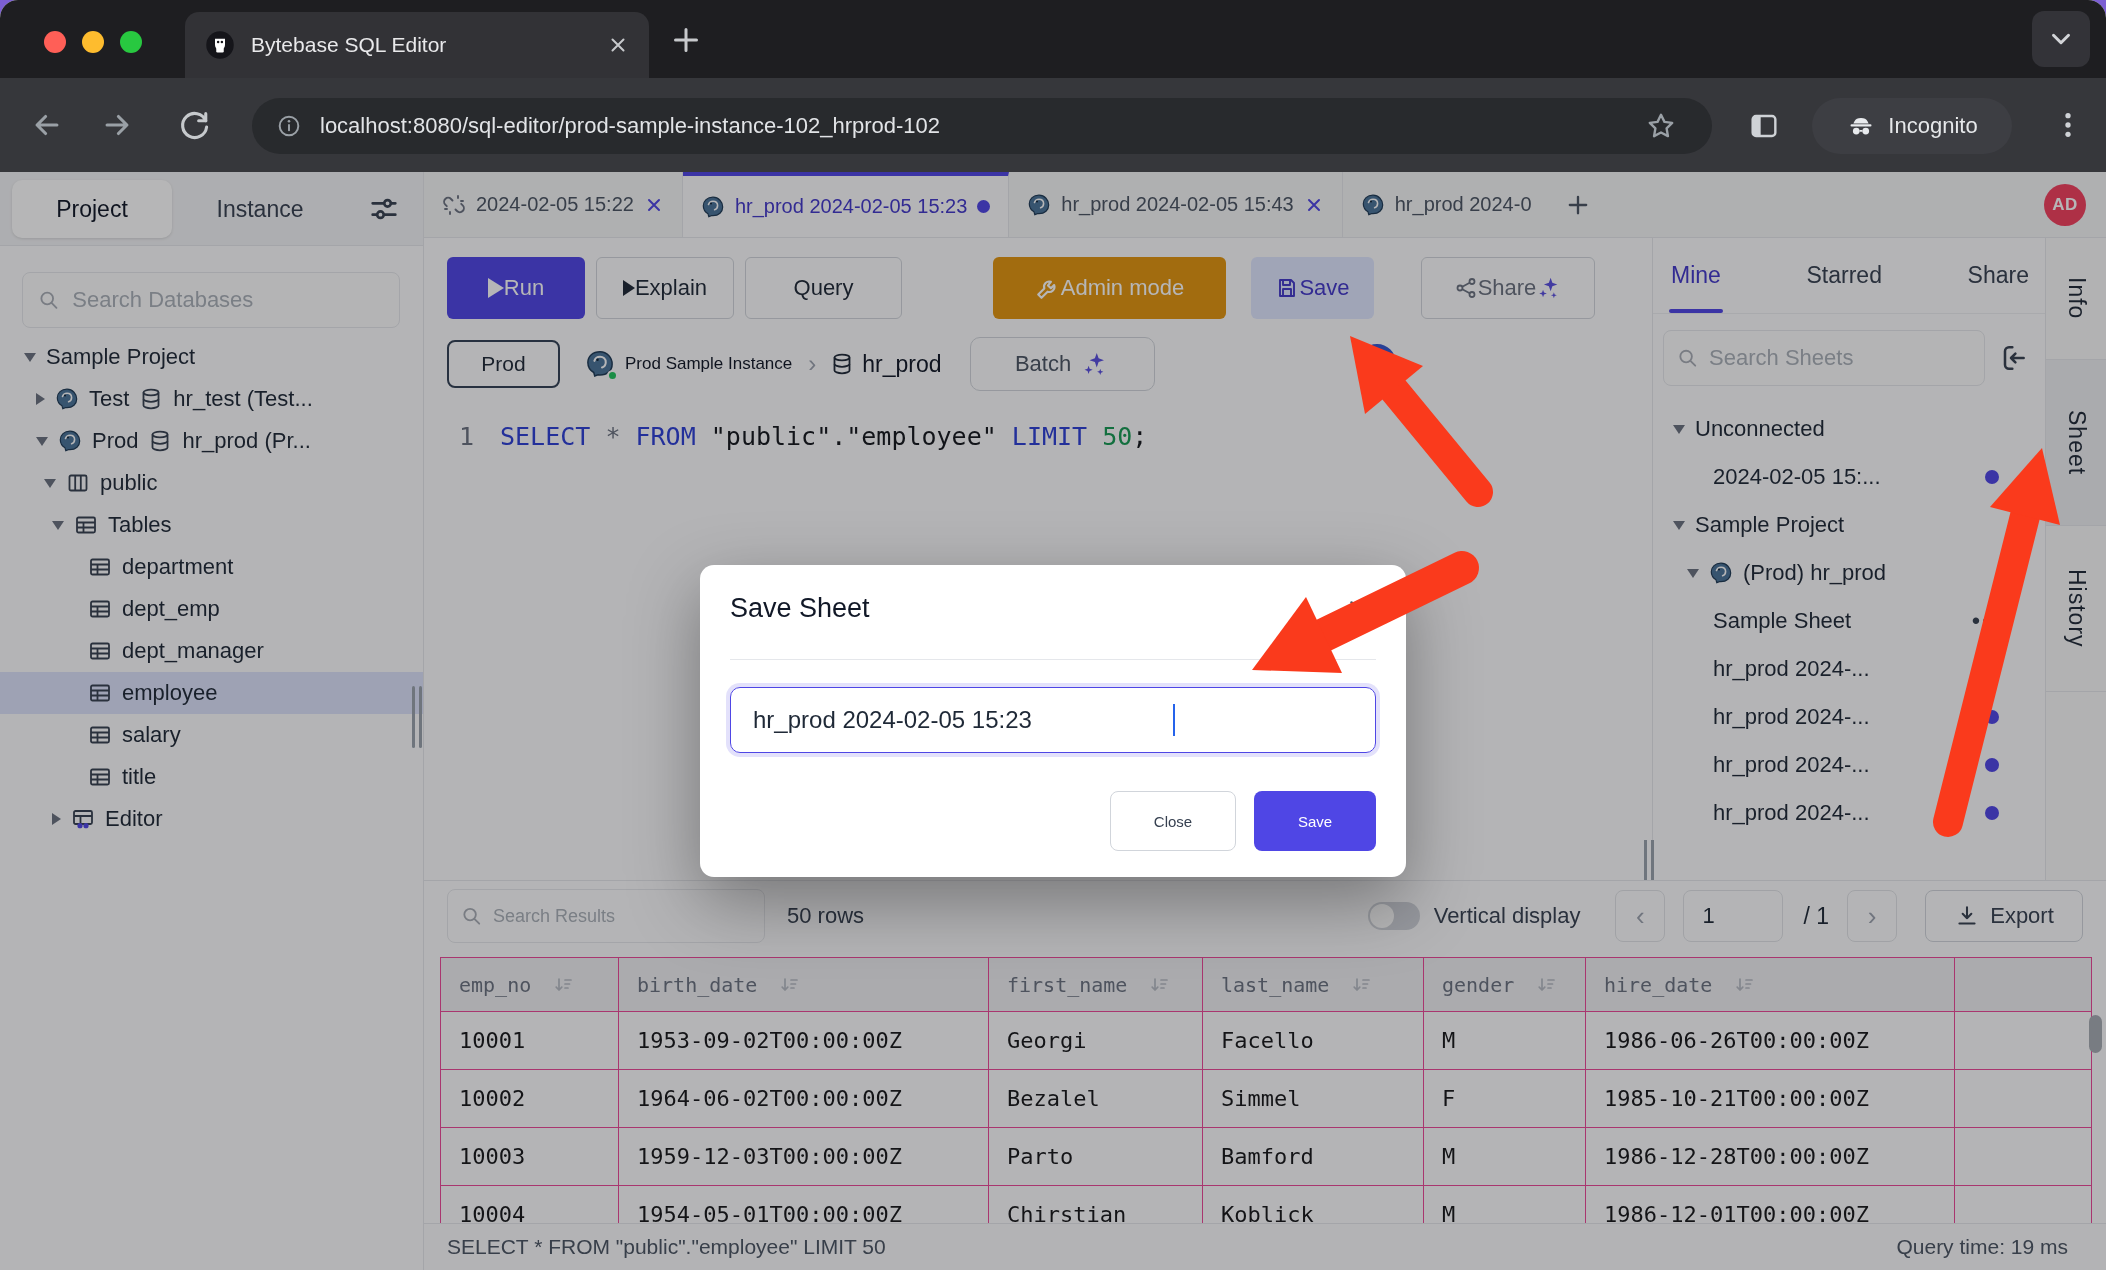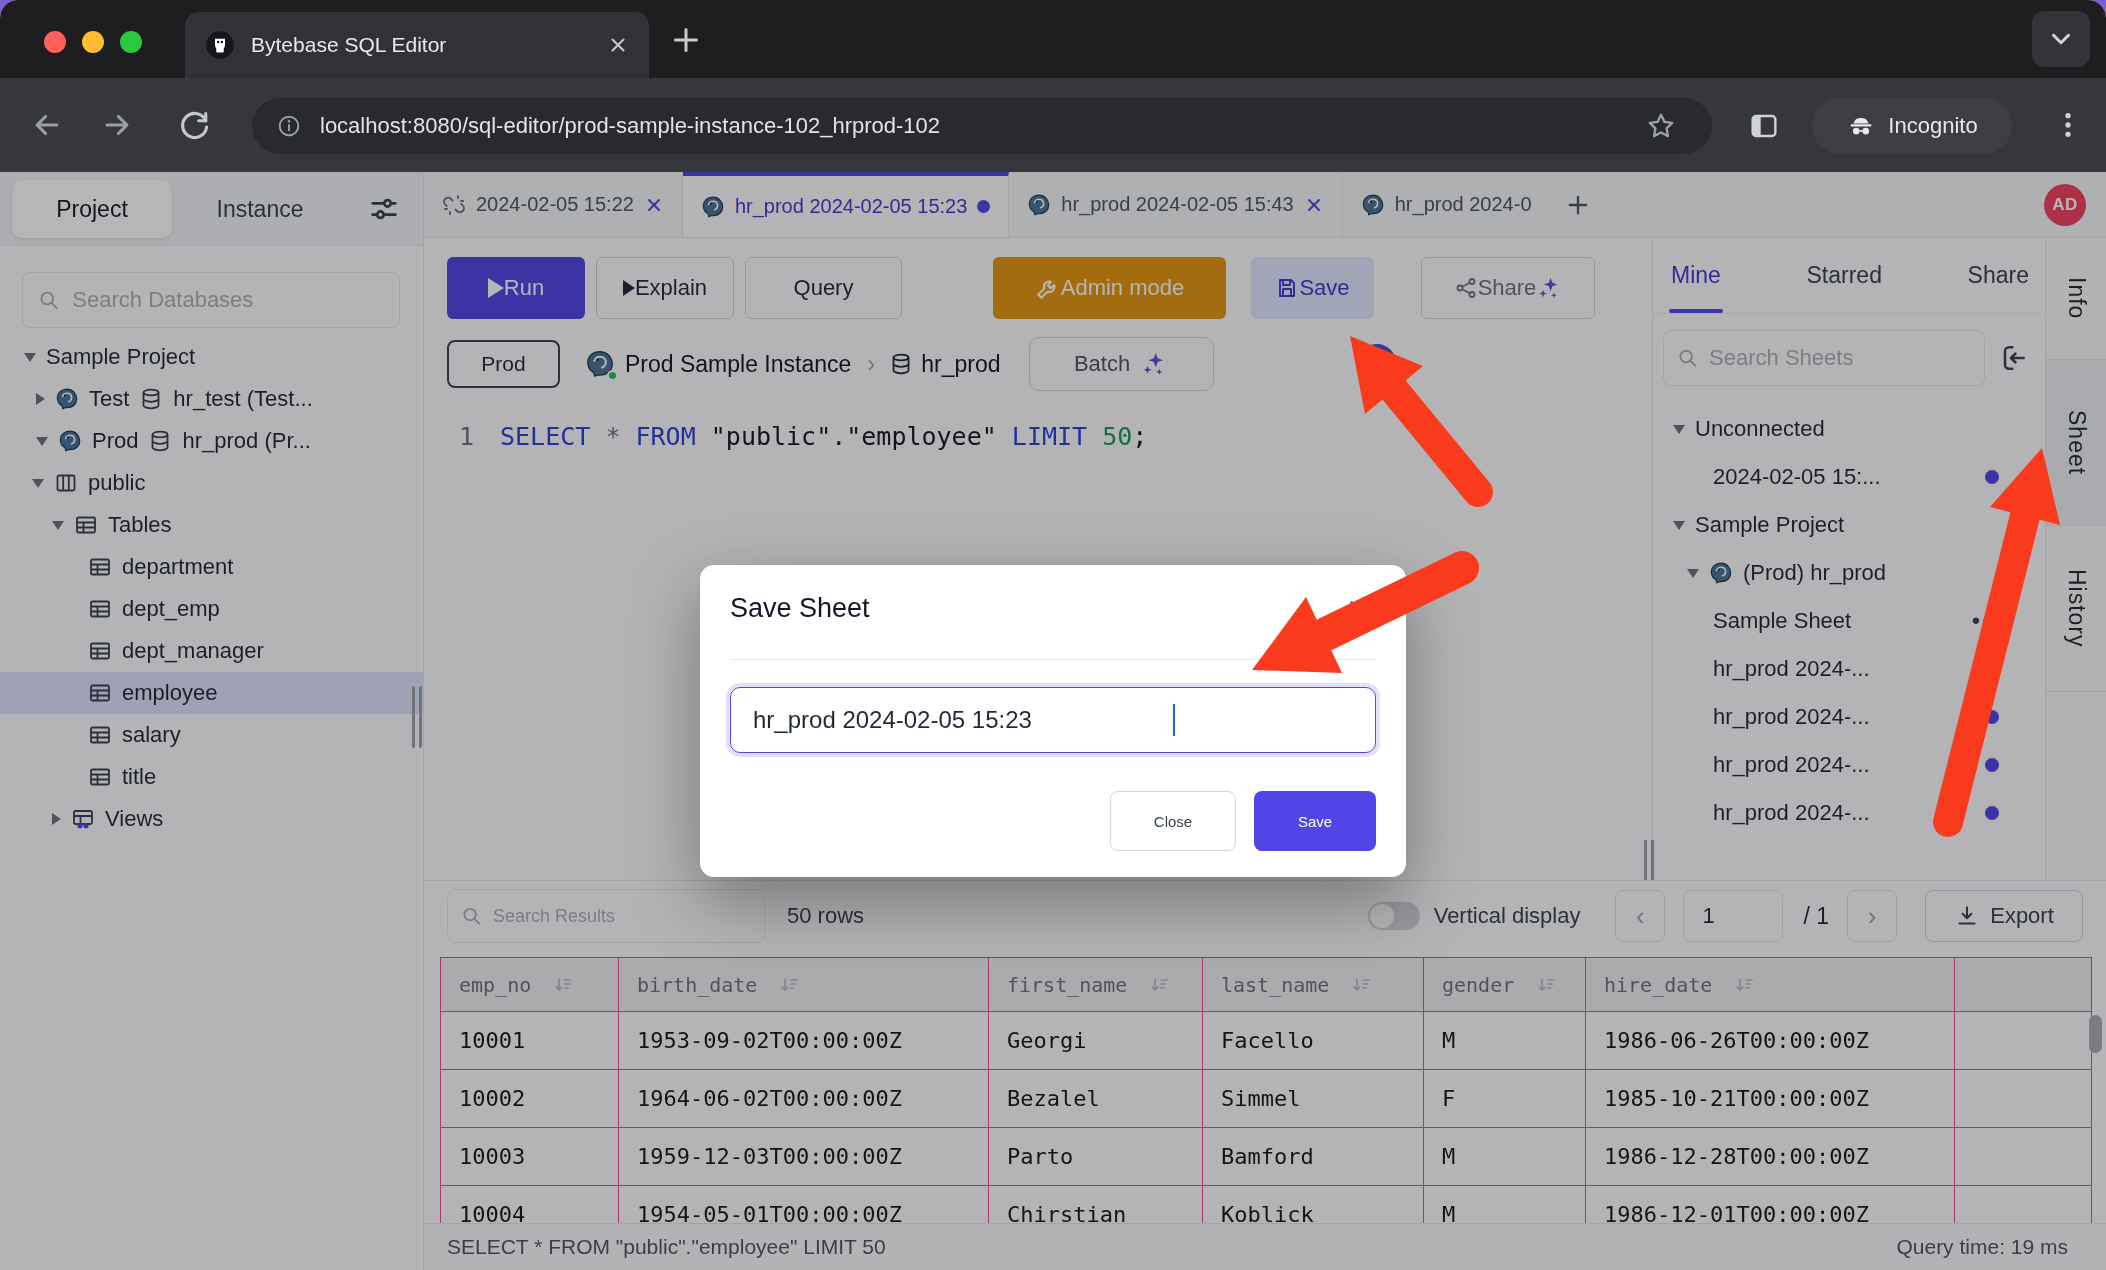--- a/index.html
+++ b/index.html
@@ -79,21 +79,21 @@
   .btn-format { margin-left:11px; width:157px; }
   .btn-plain { background:#fdfdfe; border-color:#d1d5db; color:#1f2937; }
   .btn-admin { margin-left:91px; width:233px; background:#e2950f; color:#fff; }
   .btn-save { margin-left:25px; width:123px; background:#e0e7ff; color:#4338ca; }
   .btn-share { margin-left:47px; width:174px; background:#fdfdfe; border-color:#d1d5db; color:#6b7280; }
   .play { width:0; height:0; border-left:16px solid currentColor; border-top:10px solid transparent;
     border-bottom:10px solid transparent; }
   .breadcrumb-row { position:absolute; left:0; top:98px; right:0; height:56px; display:flex; align-items:center; }
   .env-badge { margin-left:23px; width:113px; height:48px; border:2px solid #334155; border-radius:8px;
     display:flex; align-items:center; justify-content:center; font-size:21px; color:#1f2937; }
-  .bc-inst { margin-left:10px; font-size:23px; color:#111827; }
+  .bc-inst { margin-left:10px; font-size:17px; color:#111827; }
   .bc-sep { margin-left:16px; color:#9ca3af; font-size:24px; }
   .bc-db { margin-left:8px; font-size:23px; color:#111827; }
   .btn-batch { margin-left:28px; width:185px; height:54px; border:1px solid #d1d5db; border-radius:10px;
     background:#fdfdfe; display:flex; align-items:center; justify-content:center; gap:10px;
     font-size:22px; color:#4b5563; }
   .elephant-wrap { position:relative; margin-left:25px; width:30px; height:30px; }
   .status-dot { position:absolute; right:-3px; bottom:-2px; width:11px; height:11px; border-radius:50%;
     background:#22c55e; border:2px solid #fdfdfe; }
   .ai-ring { position:absolute; left:934px; top:106px; width:38px; height:38px; border:5px solid #3456d0;
     border-radius:50%; }
@@ -310,21 +310,21 @@
               <circle cx="10" cy="8.6" r="1" fill="#0f2233"></circle>
             </svg>
           <span>Prod</span>
           <svg class="ic22" viewBox="0 0 24 24" fill="none" stroke="#374151" stroke-width="1.8">
               <ellipse cx="12" cy="5.5" rx="7.5" ry="2.8"></ellipse>
               <path d="M4.5 5.5v6.5c0 1.5 3.4 2.8 7.5 2.8s7.5-1.3 7.5-2.8V5.5"></path>
               <path d="M4.5 12v6.5c0 1.5 3.4 2.8 7.5 2.8s7.5-1.3 7.5-2.8V12"></path>
             </svg>
           <span style="overflow:hidden;text-overflow:ellipsis;max-width:200px">hr_prod (Pr...</span>
         </div>
-        <div class="trow" style="padding-left:32px">
+        <div class="trow" style="padding-left:44px">
           <span class="chev-d"></span>
           <svg class="ic22" viewBox="0 0 24 24" fill="none" stroke="#374151" stroke-width="1.8">
               <rect x="3.5" y="4.5" width="17" height="15" rx="1.5"></rect>
               <path d="M9.2 4.5v15M14.8 4.5v15"></path>
             </svg>
           <span>public</span>
         </div>
         <div class="trow" style="padding-left:52px">
           <span class="chev-d"></span>
           <svg class="ic22" viewBox="0 0 24 24" fill="none" stroke="#374151" stroke-width="1.8">
@@ -376,21 +376,21 @@
           <span>title</span>
         </div>
         <div class="trow" style="padding-left:52px">
           <span class="chev-r"></span>
           <svg class="ic22" viewBox="0 0 24 24" fill="none" stroke="#374151" stroke-width="1.8">
               <rect x="3" y="4" width="18" height="13" rx="1.5"></rect>
               <path d="M3 9h18M9.5 9v8"></path>
               <circle cx="9" cy="18.7" r="2.6" fill="#4f46e5" stroke="none"></circle>
               <circle cx="15" cy="18.7" r="2.6" fill="#4f46e5" stroke="none"></circle>
             </svg>
-          <span>Views</span>
+          <span>Editor</span>
         </div>
       </div>
       <div class="panel-handle" style="right:1px; top:514px;">
           <i></i>
           <i></i>
         </div>
     </div>
 
     <div id="tabbar">
       <div class="etab">

